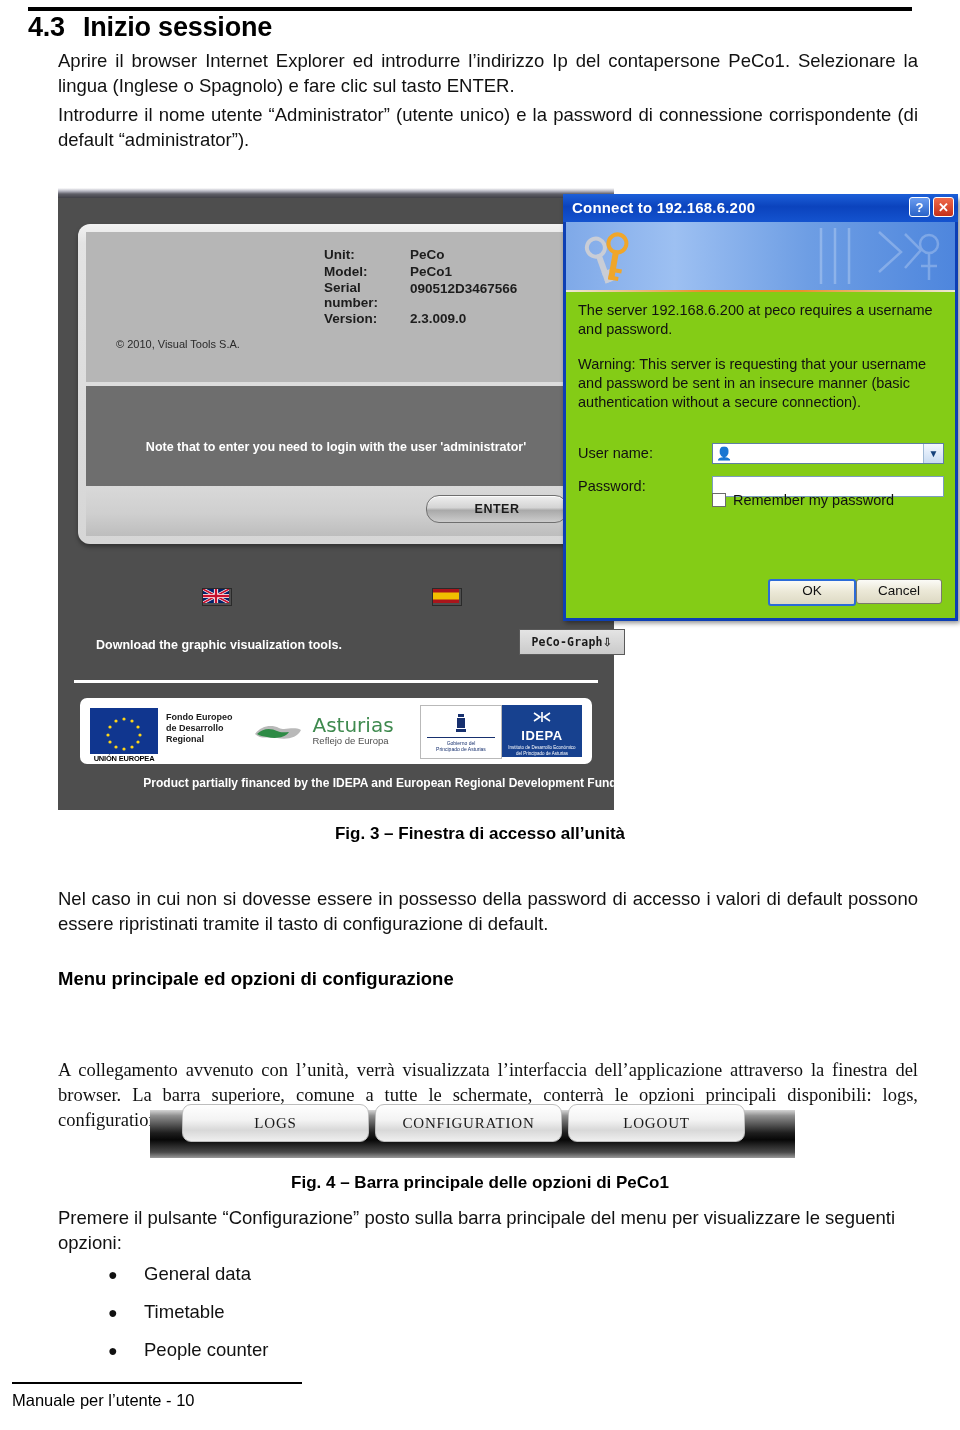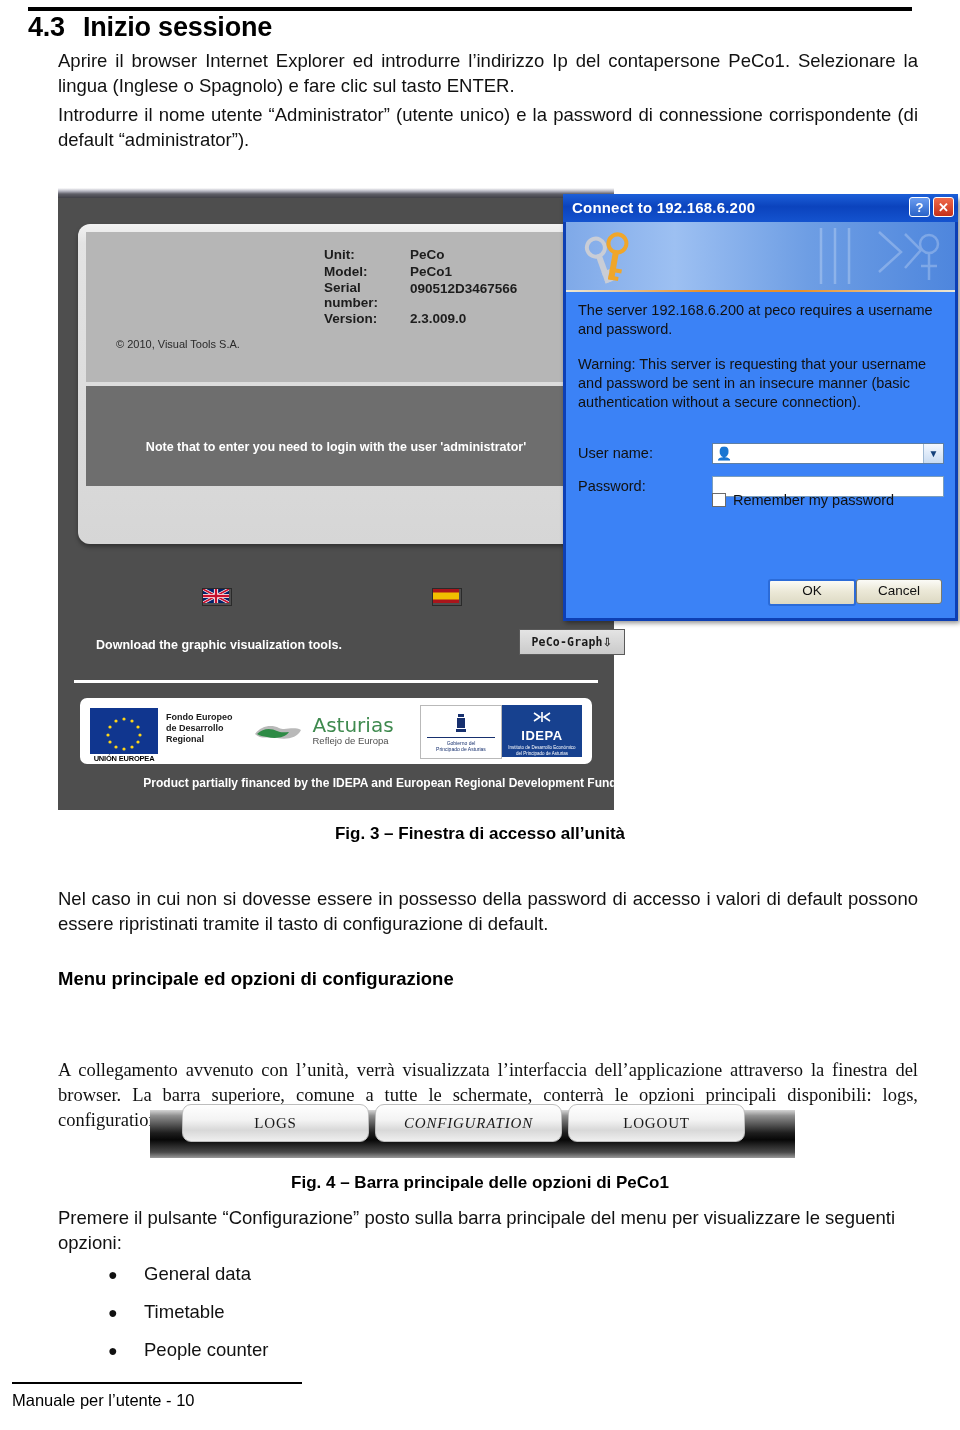--- a/index.html
+++ b/index.html
@@ -334,21 +334,21 @@
     white-space: nowrap;
   }
 
   
   .dialog {
     position: absolute;
     left: 563px;
     top: 197px;
     width: 395px;
     height: 424px;
-    background: #3b82f6;
+    background: #84cc16;
     border: 3px solid #0d3fb4;
     border-top: none;
     box-sizing: border-box;
     box-shadow: 2px 2px 5px rgba(0,0,0,.45);
   }
   .dlg-title {
     position: absolute;
     left: -3px; top: -3px;
     width: 395px;
     height: 28px;
@@ -546,21 +546,21 @@
     background: linear-gradient(180deg,#ffffff 0%,#f3f3f3 42%,#d8d8d8 70%,#efefef 100%);
     border: 1px solid #bdbdbd;
     font-family: "Liberation Serif", serif;
     font-size: 15px;
     color: #1b1b1b;
     text-align: center;
     line-height: 36px;
     letter-spacing: .8px;
   }
   .tb-logs { width: 185px; margin-left: 28px; }
-  .tb-config { width: 185px; font-style: italic; }
+  .tb-config { width: 185px; }
   .tb-logout { width: 175px; }
 
   
   .bullets {
     position: absolute;
     left: 108px;
     top: 1262px;
     margin: 0;
     padding: 0;
     list-style: none;
@@ -638,20 +638,23 @@
               <span class="info-val">2.3.009.0</span>
             </div>
           </div>
           <div class="copyright">© 2010, Visual Tools S.A.</div>
         </div>
 
         <div class="card-note">
           <div class="note-text">Note that to enter you need to login with the user 'administrator'</div>
         </div>
 
+        <div class="card-enter-zone">
+          <div class="enter-btn">ENTER</div>
+        </div>
       </div>
 
       <div class="flag flag-en">
         <svg width="26" height="14" viewBox="0 0 26 14">
           <rect width="26" height="14" fill="#012169"></rect>
           <path d="M0,0 L26,14 M26,0 L0,14" stroke="#fff" stroke-width="3"></path>
           <path d="M0,0 L26,14 M26,0 L0,14" stroke="#C8102E" stroke-width="1.6"></path>
           <path d="M13,0 V14 M0,7 H26" stroke="#fff" stroke-width="4.2"></path>
           <path d="M13,0 V14 M0,7 H26" stroke="#C8102E" stroke-width="2.4"></path>
         </svg>

